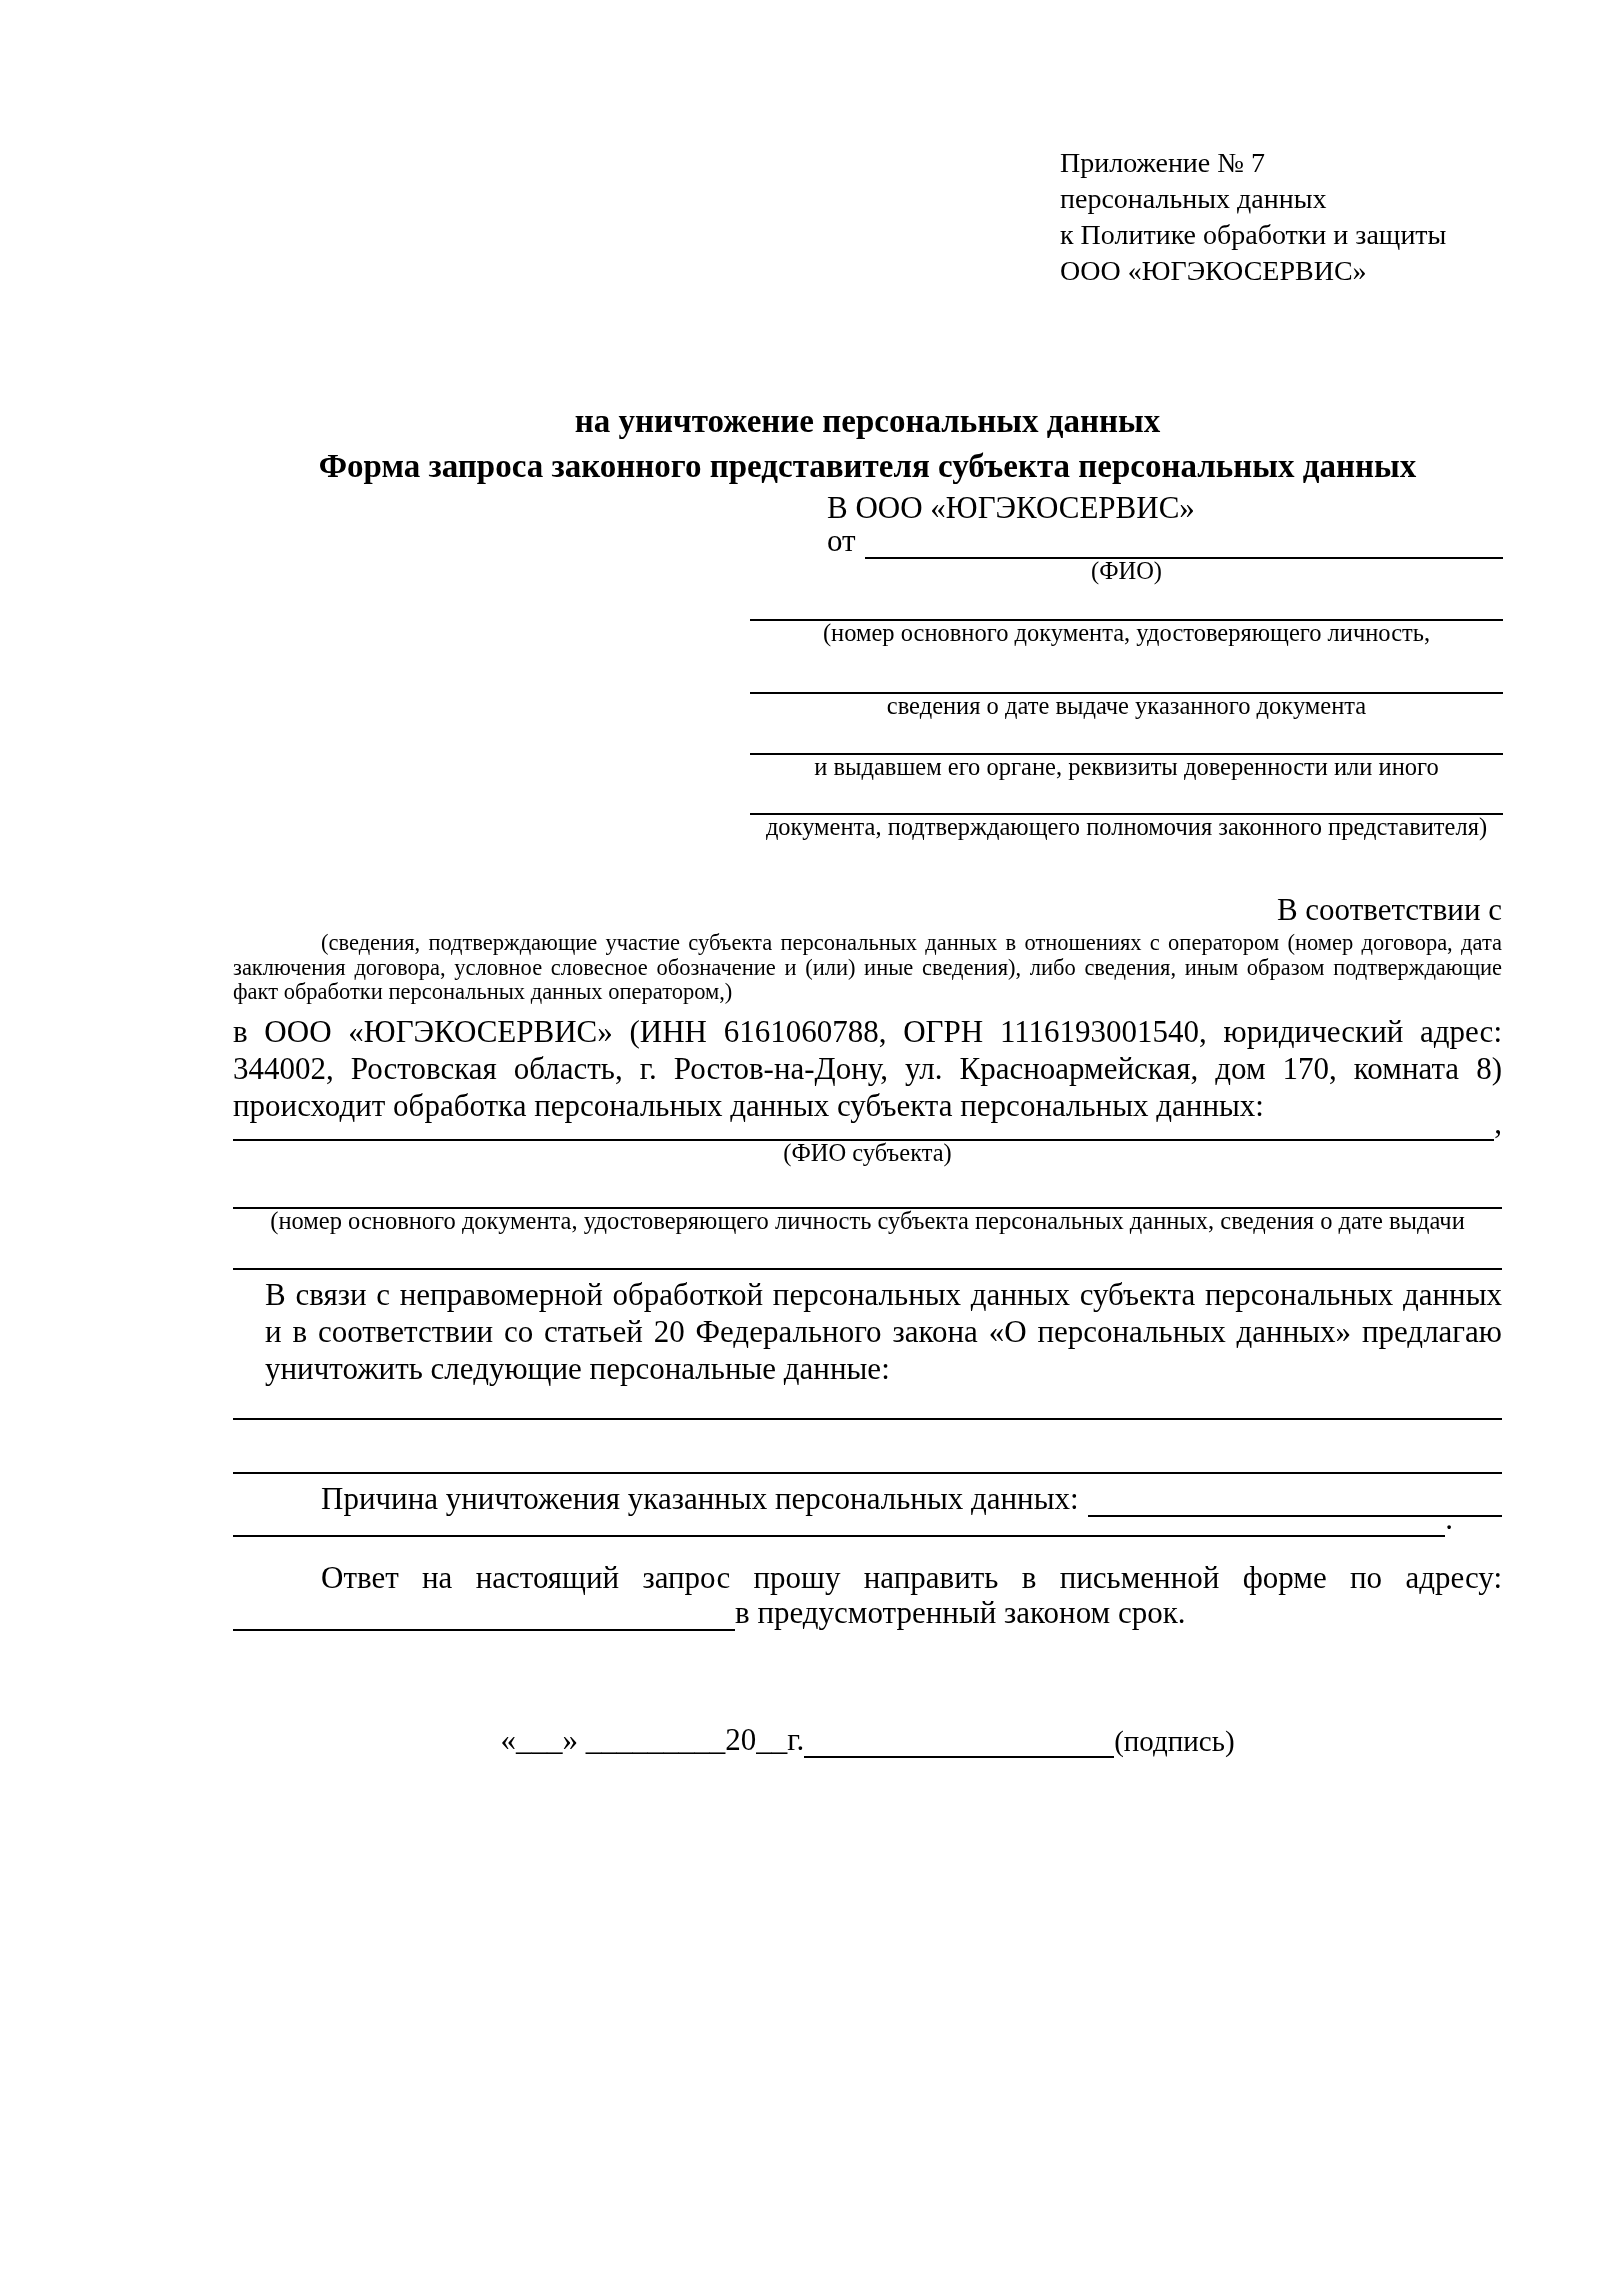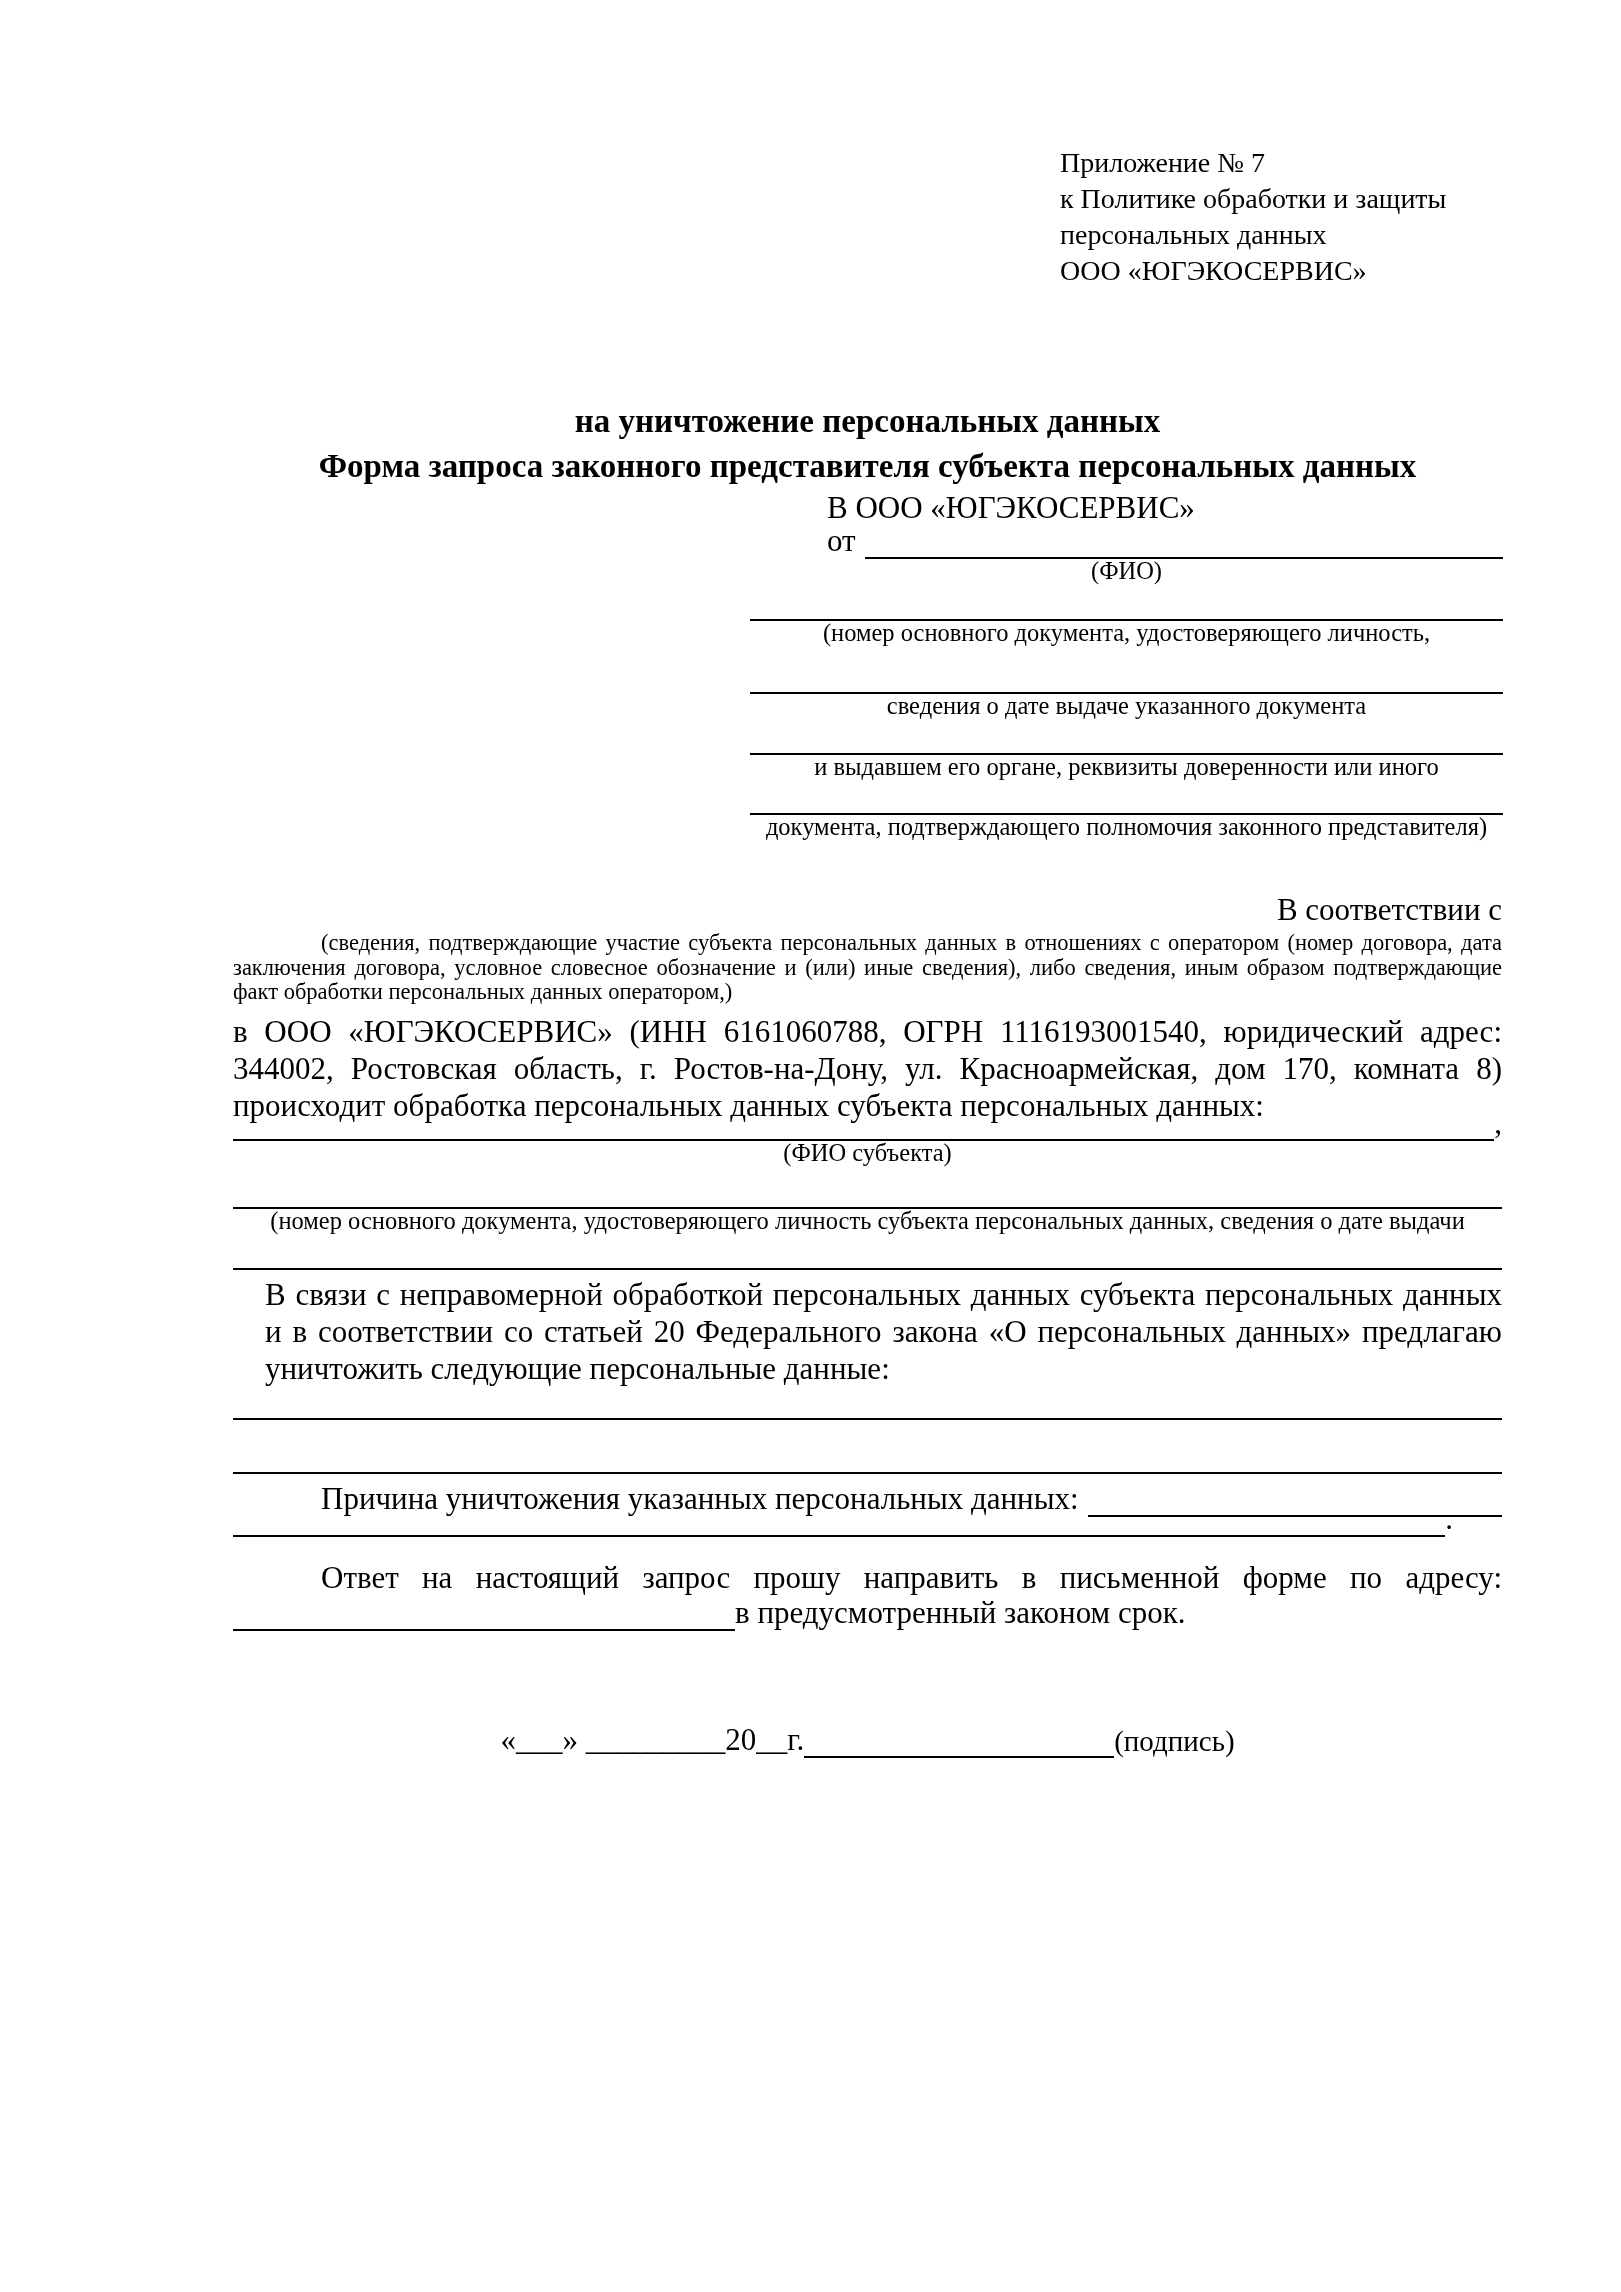--- a/index.html
+++ b/index.html
@@ -57,22 +57,22 @@
   }
   .sig-caption { font-size: 29px; line-height: 33px; }
 </style>
 </head>
 <body>
 
 <div class="page">
 
   <div class="hdr">
     <div>Приложение № 7</div>
+    <div>персональных данных</div>
     <div>к Политике обработки и защиты</div>
-    <div>персональных данных</div>
     <div>ООО «ЮГЭКОСЕРВИС»</div>
   </div>
 
   <div class="title">
     <div>на уничтожение персональных данных</div>
     <div>Форма запроса законного представителя субъекта персональных данных</div>
   </div>
 
   <div class="addr">
     <div class="addr-org">В ООО «ЮГЭКОСЕРВИС»</div>

